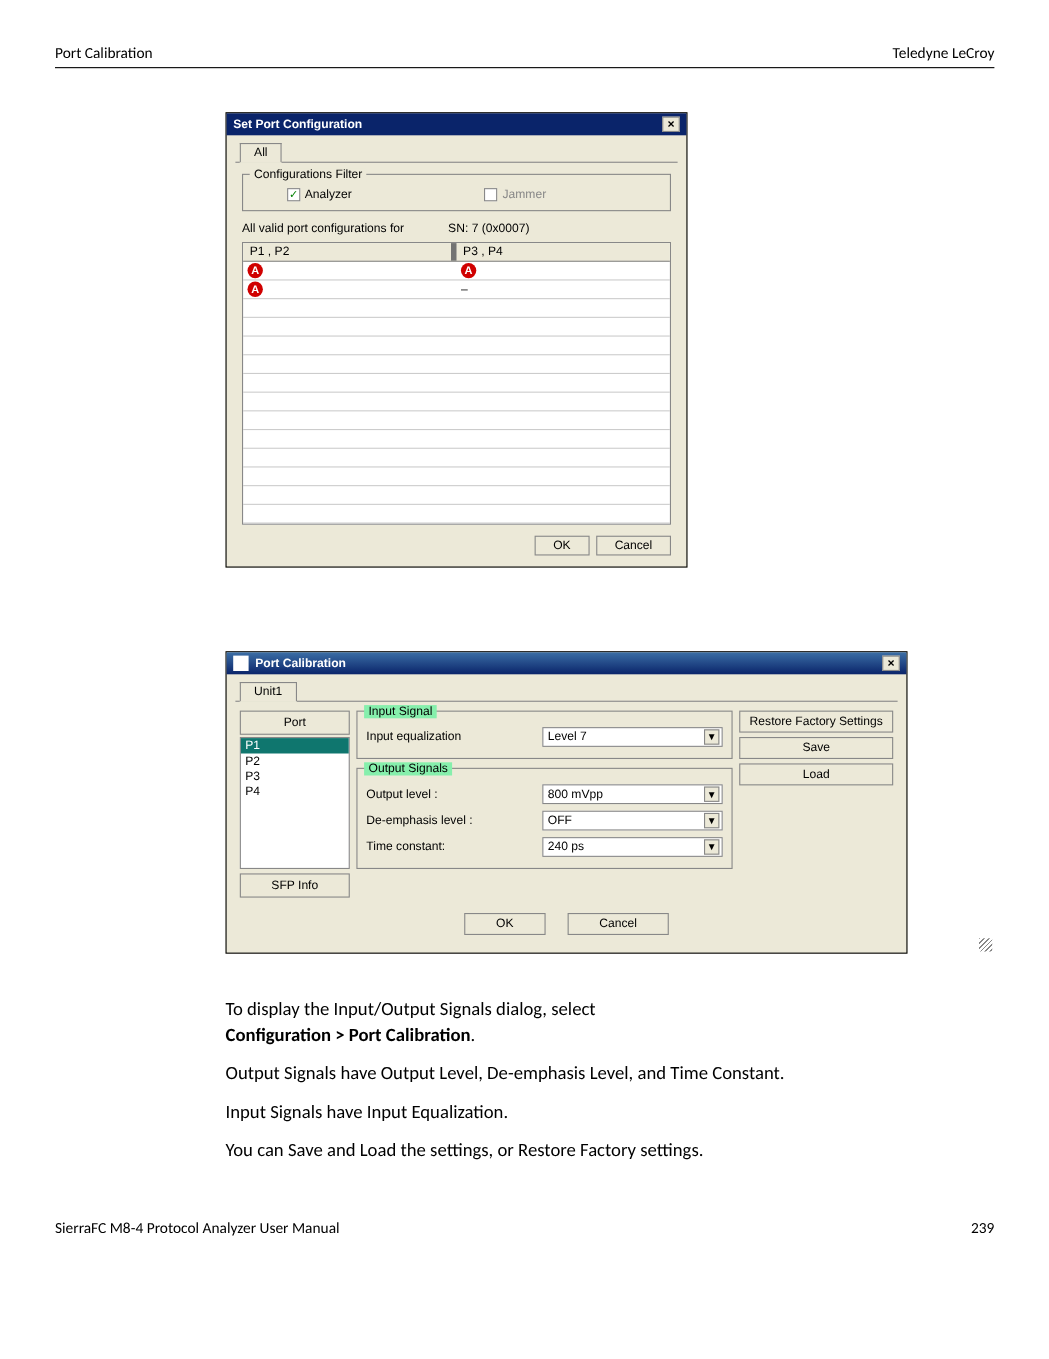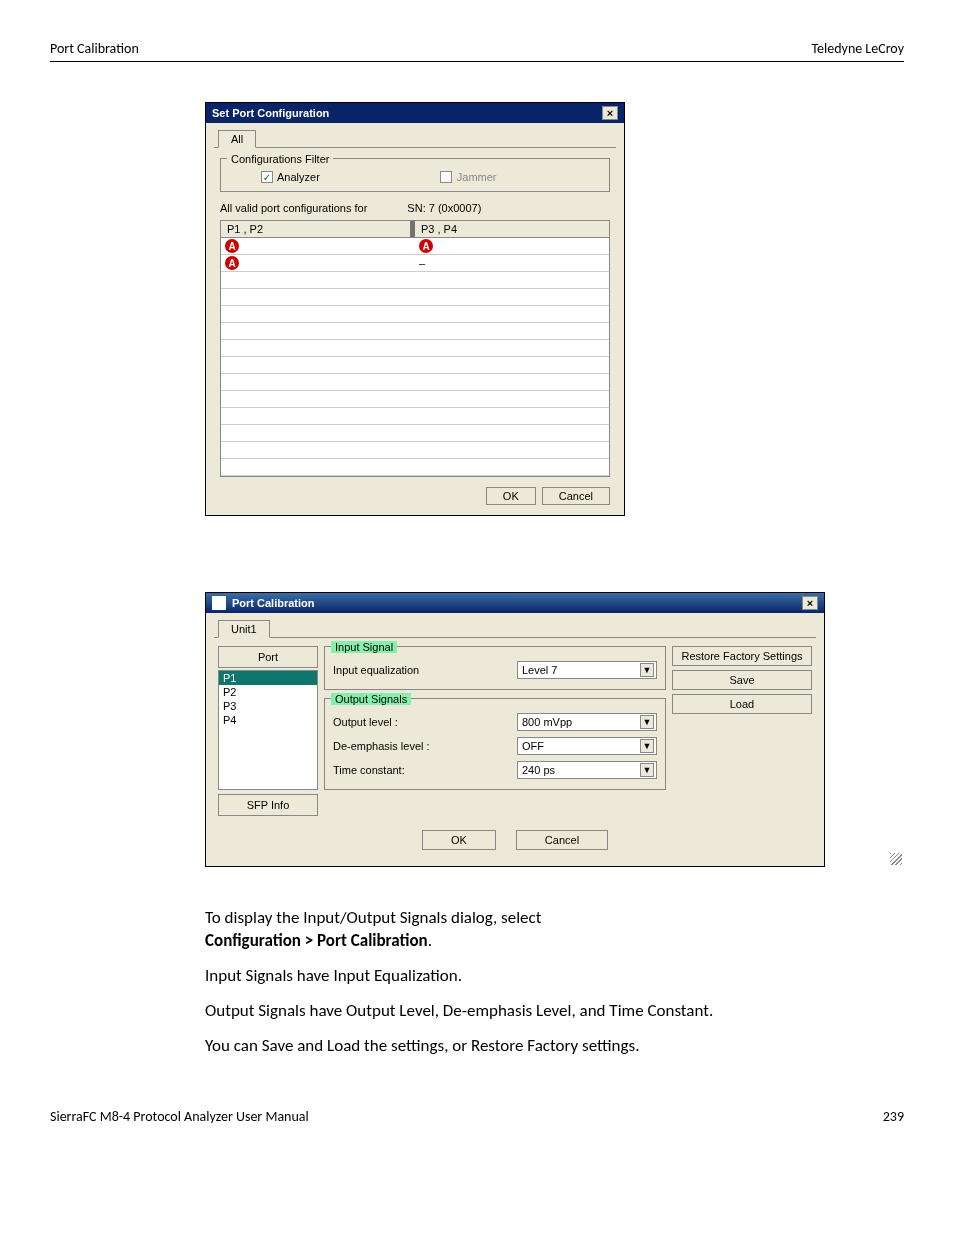--- a/index.html
+++ b/index.html
@@ -217,21 +217,21 @@
     border: 1px solid #888;
     padding: 6px 8px 10px 8px;
     margin-bottom: 8px;
   }
   .d2-ft { position: relative; top:-12px; left:-2px; background:#86efac; padding:0 4px; display:inline-block;}
   .d2-row { display:flex; align-items:center; justify-content:space-between; margin-top: 6px;}
   .d2-row:first-of-type { margin-top: -4px;}
   .d2-select {
     display:inline-flex; align-items:center; justify-content:space-between;
     border: 1px solid #888; background:#fff;
-    width: 140px; padding: 1px 2px 1px 4px;
+    width: 164px; padding: 1px 2px 1px 4px;
     font-size: 11px;
   }
   .dd-arrow {
     width: 14px; height: 14px;
     background:#ece9d8;
     border:1px solid #888;
     display:inline-flex;align-items:center;justify-content:center;
     font-size:9px;
   }
   .d2-btns { display:flex; justify-content:center; gap:20px; padding: 10px 0; }
@@ -437,22 +437,22 @@
   </div>
   </div>
 
   <div style="height:40px;"></div>
 
   <div class="body-text">
     <p>
       <span>To display the Input/Output Signals dialog, select </span><br>
       <b>Configuration &gt; Port Calibration</b><span>.</span>
     </p>
+    <p>Output Signals have Output Level, De-emphasis Level, and Time Constant.</p>
     <p>Input Signals have Input Equalization.</p>
-    <p>Output Signals have Output Level, De-emphasis Level, and Time Constant.</p>
     <p>You can Save and Load the settings, or Restore Factory settings.</p>
   </div>
 
   <div class="footer">
     <span>SierraFC M8-4 Protocol Analyzer User Manual</span>
     <span>239</span>
   </div>
 
 </div>
 

